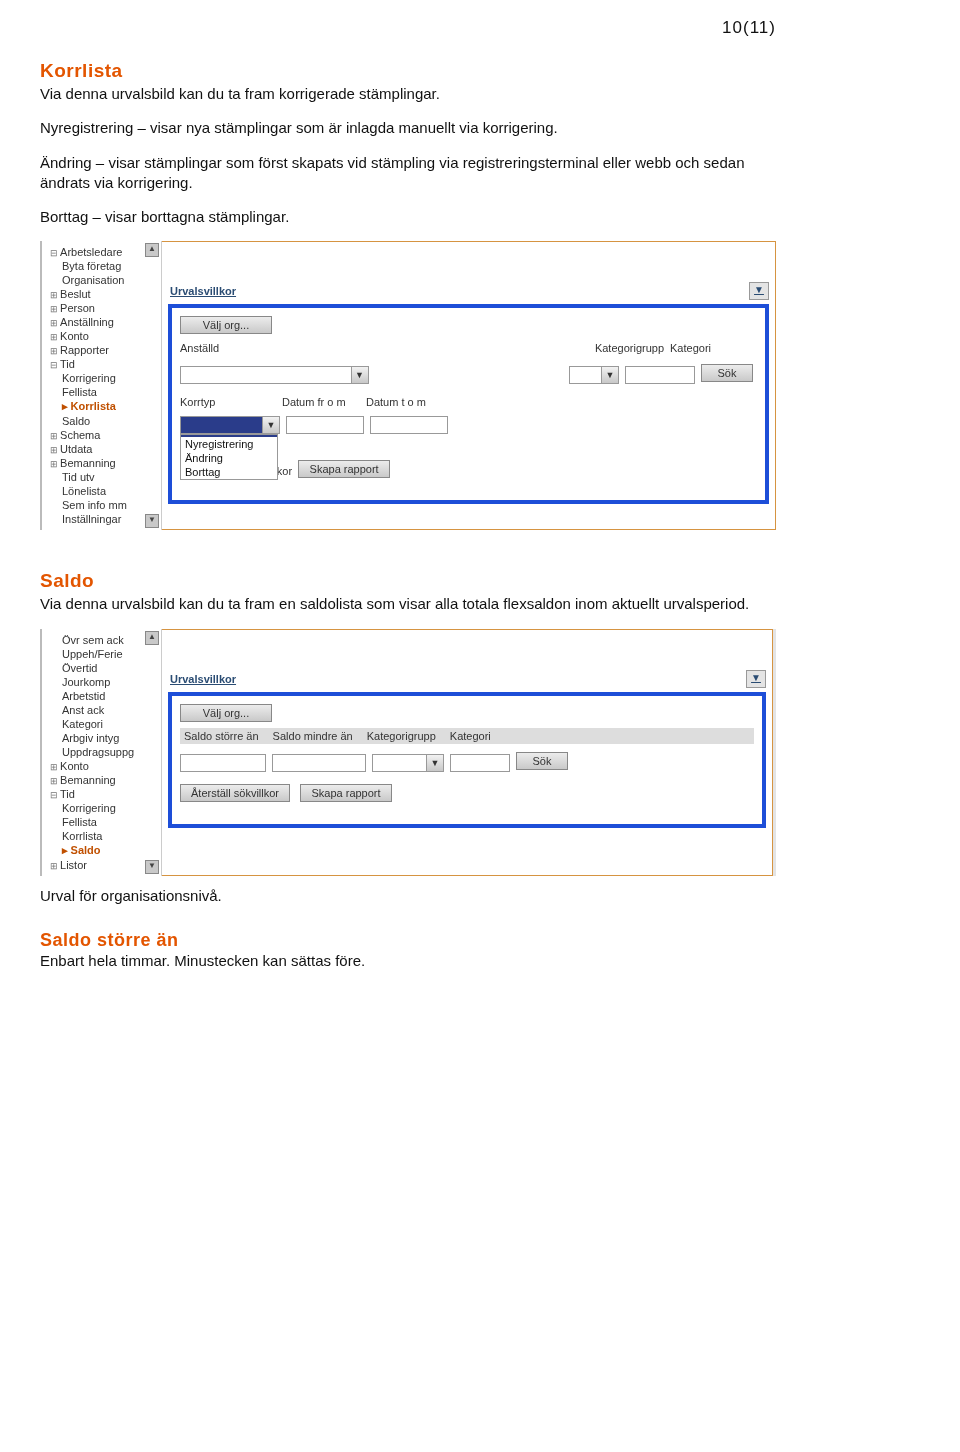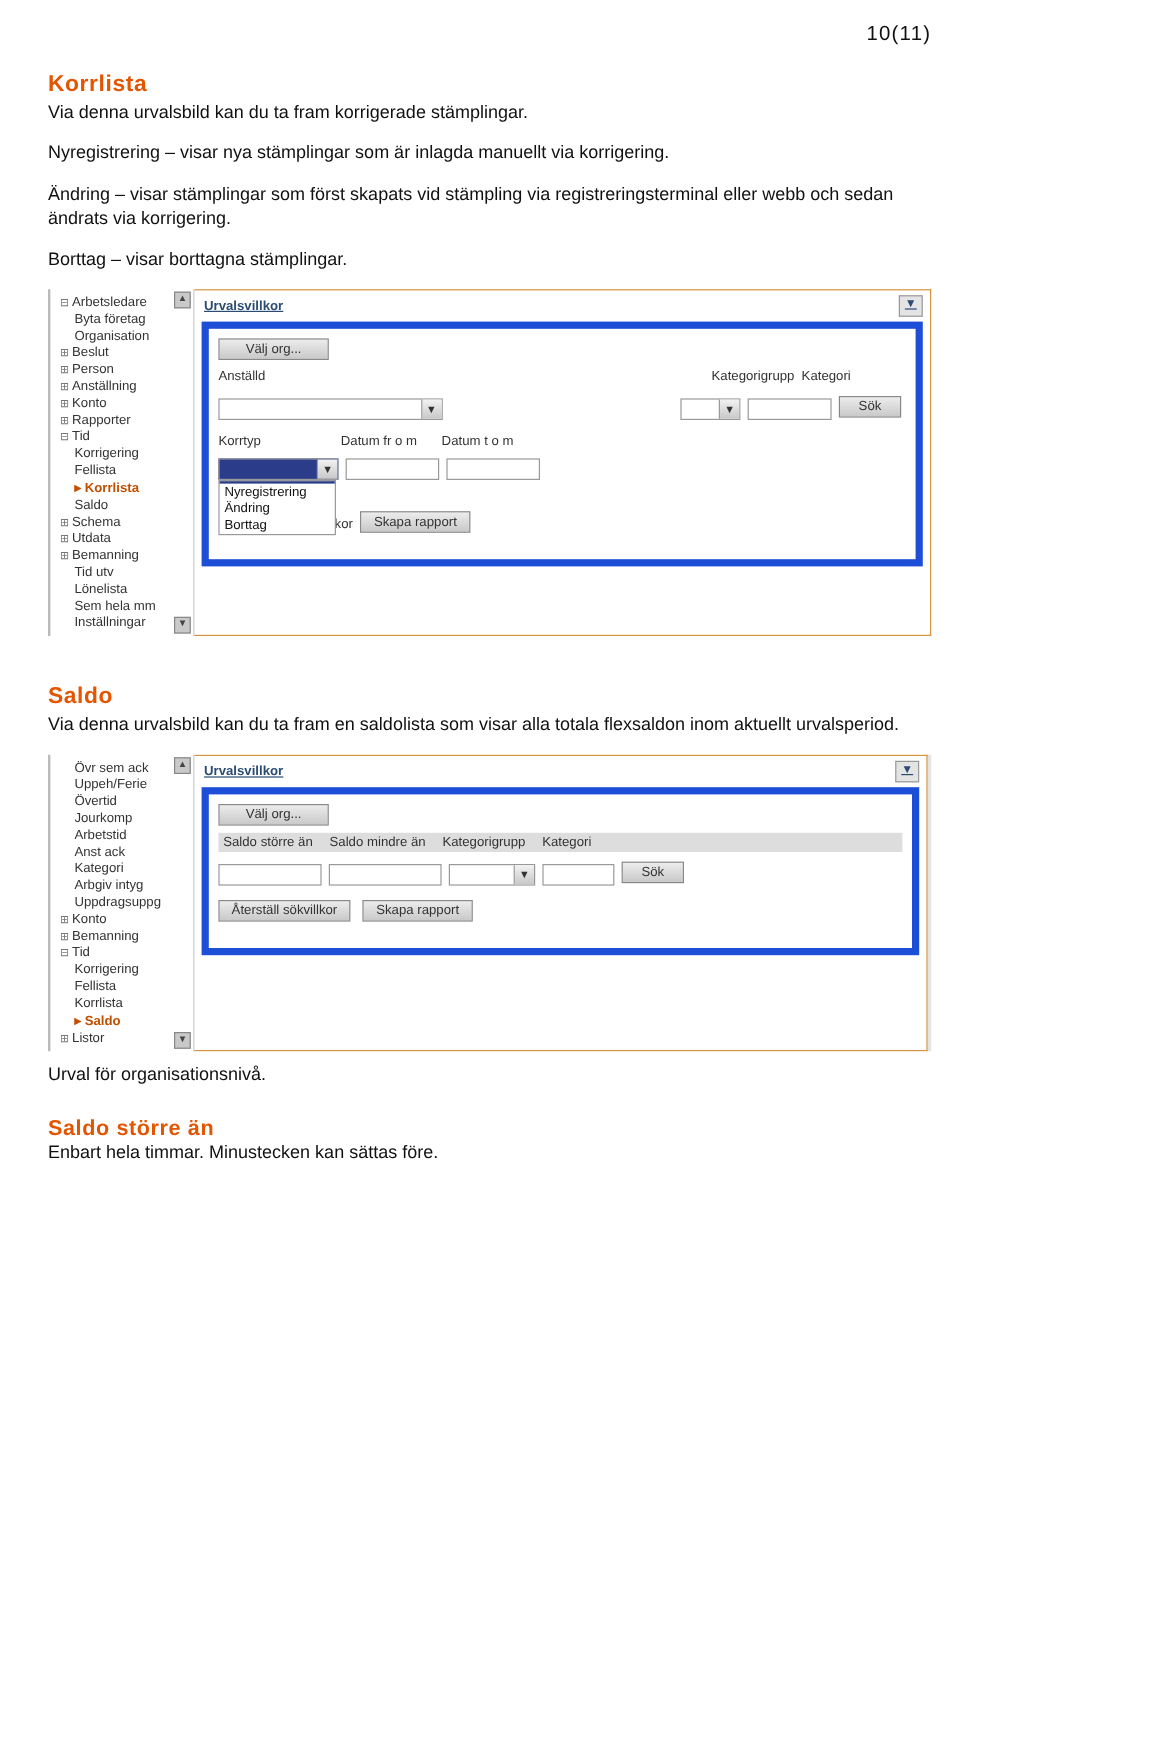--- a/index.html
+++ b/index.html
@@ -111,36 +111,37 @@
     font-size: 11px;
   }
   .form-header {
     display: flex;
     justify-content: space-between;
     align-items: center;
     padding: 4px 6px 2px 8px;
     color: #2a4c73;
     font-weight: bold;
     text-decoration: underline;
+    margin-top: 36px;
   }
   .form-header .toggle-box {
     width: 18px;
     height: 16px;
     border: 1px solid #999;
     background: #e4e4e4;
     font-size: 10px;
     text-align: center;
     line-height: 14px;
     color: #2a4c73;
     font-weight: bold;
   }
   .form-inner {
     background: #fff;
     margin: 2px 6px 6px 6px;
-    border: 6px solid #1d4ed8;
+    border: 4px solid #1d4ed8;
     padding: 6px 8px 10px 8px;
   }
   .btn {
     display: inline-block;
     background: #d8d8d8;
     background: linear-gradient(#ececec,#c9c9c9);
     border: 1px solid #888;
     padding: 2px 10px;
     font-size: 11px;
     color: #333;
@@ -282,21 +283,21 @@
           <li class="col">Tid</li>
           <li class="sub">Korrigering</li>
           <li class="sub">Fellista</li>
           <li class="sub active">Korrlista</li>
           <li class="sub">Saldo</li>
           <li class="exp">Schema</li>
           <li class="exp">Utdata</li>
           <li class="exp">Bemanning</li>
           <li class="sub">Tid utv</li>
           <li class="sub">Lönelista</li>
-          <li class="sub">Sem hela mm</li>
+          <li class="sub">Sem info mm</li>
           <li class="sub">Inställningar</li>
         </ul>
     </div>
     <div class="form-area">
       <div class="form-header">
         <span>Urvalsvillkor</span>
         <span class="toggle-box">▼</span>
       </div>
       <div class="form-inner">
         <div class="btn">Välj org...</div>

